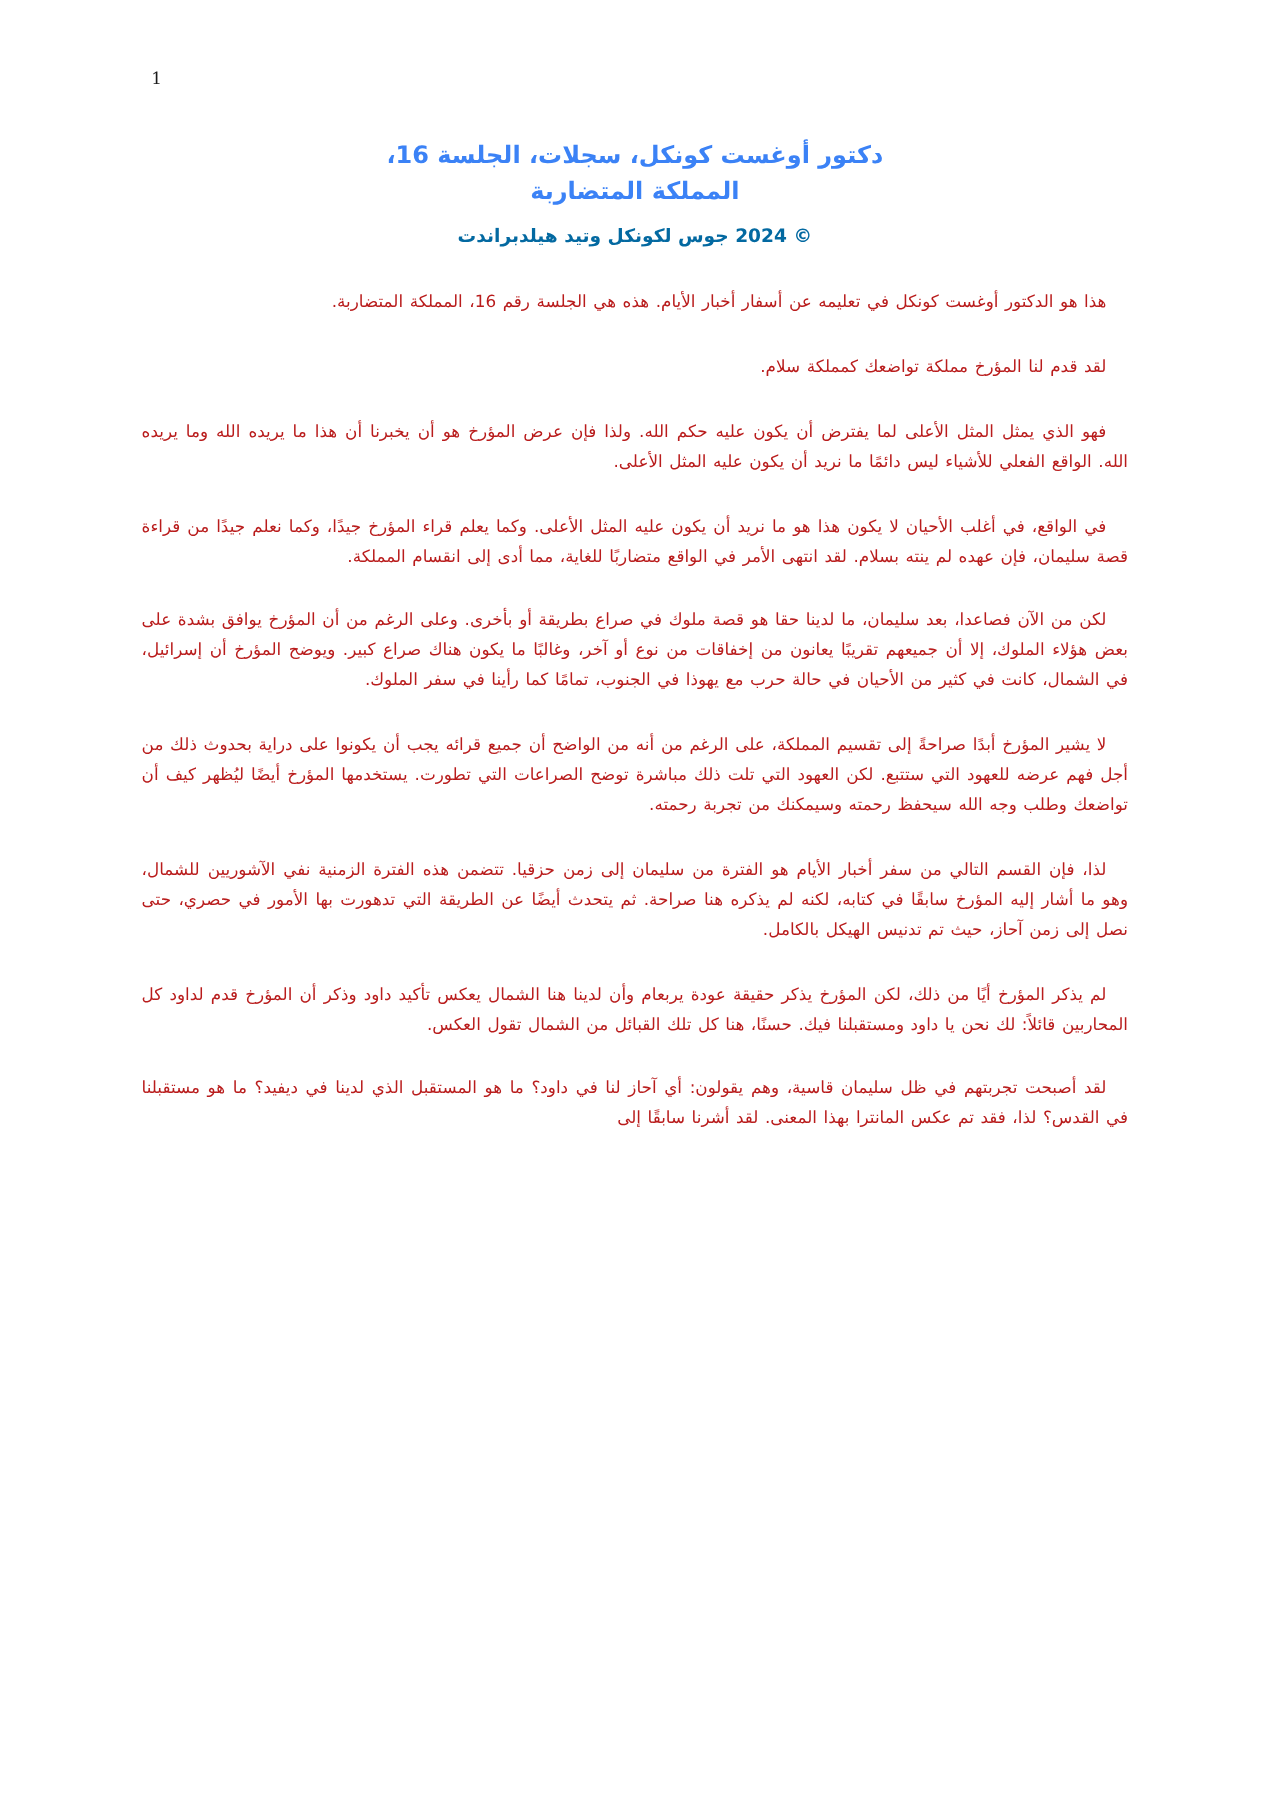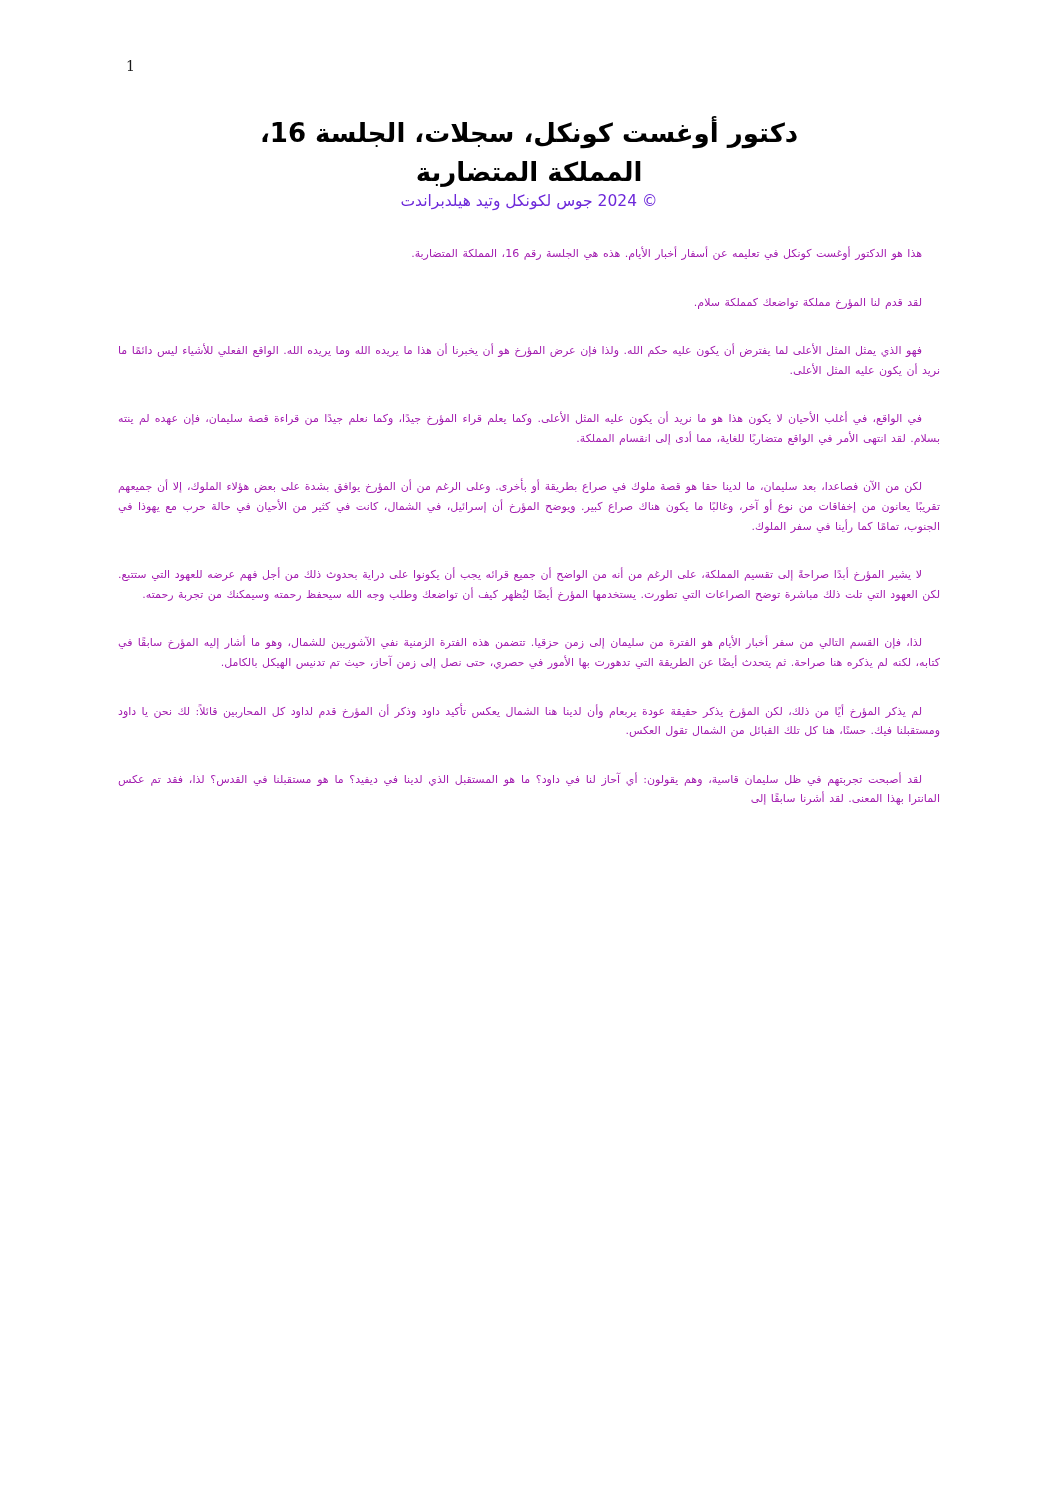--- a/index.html
+++ b/index.html
@@ -23,43 +23,45 @@
     font-size: 14px;
     color: #1a1a1a;
     font-family: "DejaVu Serif", serif;
   }
   .title-block {
     margin-top: 62px;
     text-align: center;
     direction: rtl;
   }
   .title-line {
-    font-size: 26px;
+    font-size: 20px;
     font-weight: bold;
     line-height: 1.5;
-    color: #000000;
+    color: #3b82f6;
   }
   .copyright-line {
+    margin-top: 14px;
     font-size: 15.5px;
     direction: rtl;
-    color: #6d28d9;
+    color: #0369a1;
     letter-spacing: 0.5px;
+    font-weight: bold;
   }
   .content {
     margin-top: 34px;
     direction: rtl;
   }
   .content p {
     direction: rtl;
     text-align: justify;
-    font-size: 11px;
+    font-size: 14px;
     line-height: 1.78;
     margin-bottom: 29px;
     text-indent: 18px;
-    color: #a21caf;
+    color: #b91c1c;
     word-spacing: 1px;
   }
 </style>
 </head>
 <body>
 
 <div class="page">
 
   <div class="page-number">1</div>
 

